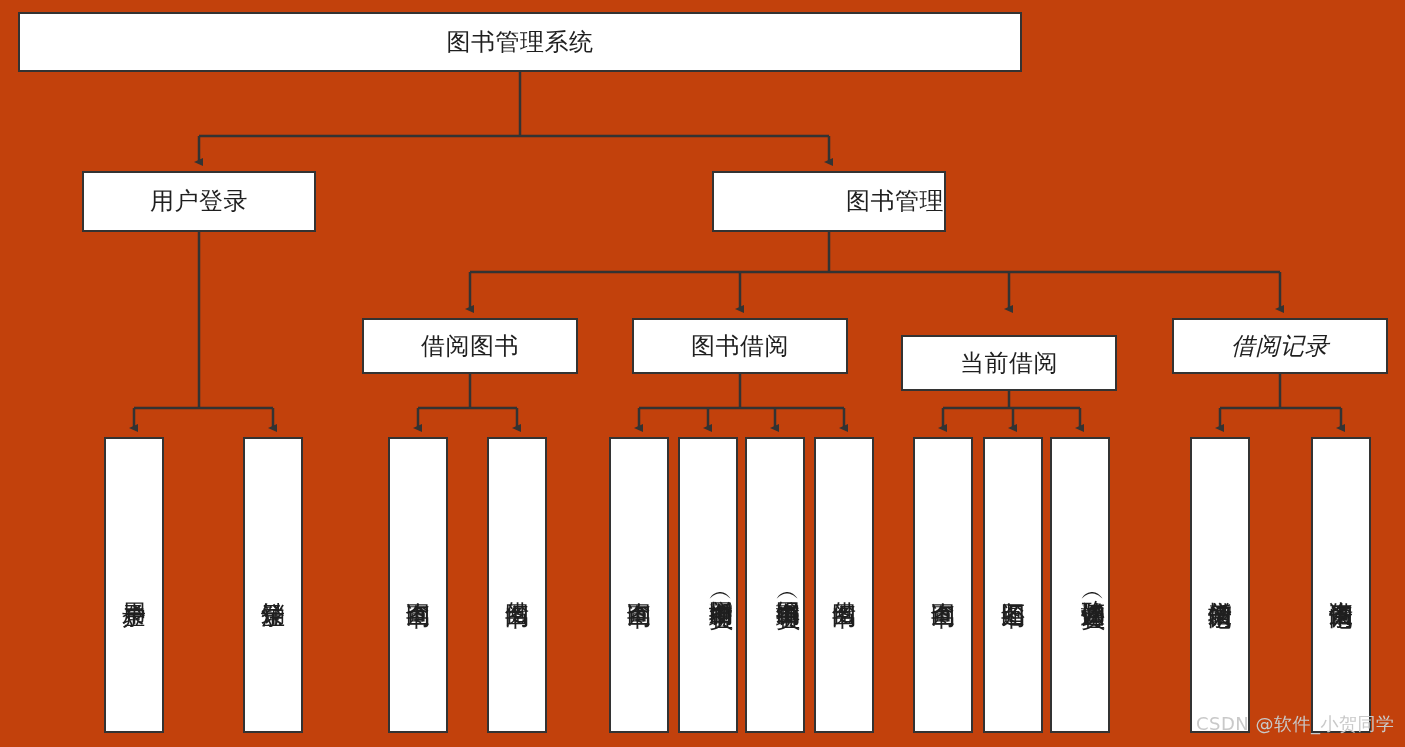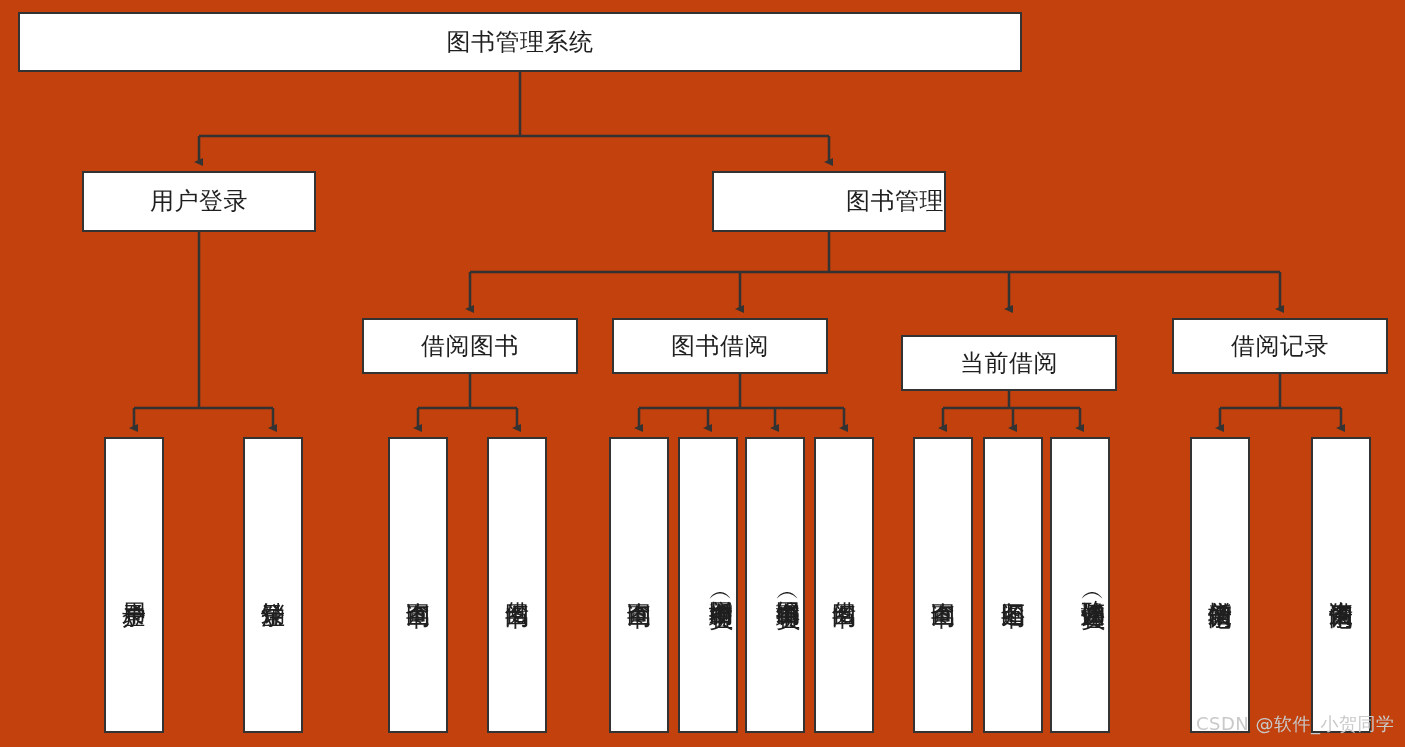--- a/index.html
+++ b/index.html
@@ -128,27 +128,27 @@
       </div>
       <div class="node node-h" style="left: 82px; top: 171px; width: 234px; height: 61px;">
         <span>用户登录</span>
       </div>
       <div class="node node-h" style="left: 712px; top: 171px; width: 234px; height: 61px; justify-content: flex-end;">
         <span>图书管理</span>
       </div>
       <div class="node node-h" style="left: 362px; top: 318px; width: 216px; height: 56px;">
         <span>借阅图书</span>
       </div>
-      <div class="node node-h" style="left: 612px; top: 318px; width: 216px; height: 56px;">
+      <div class="node node-h" style="left: 632px; top: 318px; width: 216px; height: 56px;">
         <span>图书借阅</span>
       </div>
       <div class="node node-h" style="left: 901px; top: 335px; width: 216px; height: 56px;">
         <span>当前借阅</span>
       </div>
-      <div class="node node-h" style="left: 1172px; top: 318px; width: 216px; height: 56px;">
+      <div class="node node-h" style="left: 1172px; top: 318px; width: 216px; height: 56px; font-style: italic;">
         <span>借阅记录</span>
       </div>
       <div class="node node-v align-center" style="left: 104px; top: 437px; width: 60px; height: 296px;">
         <span>用户登录</span>
       </div>
       <div class="node node-v align-center" style="left: 243px; top: 437px; width: 60px; height: 296px;">
         <span>注销登录</span>
       </div>
       <div class="node node-v align-center" style="left: 388px; top: 437px; width: 60px; height: 296px;">
         <span>查询图书</span>

